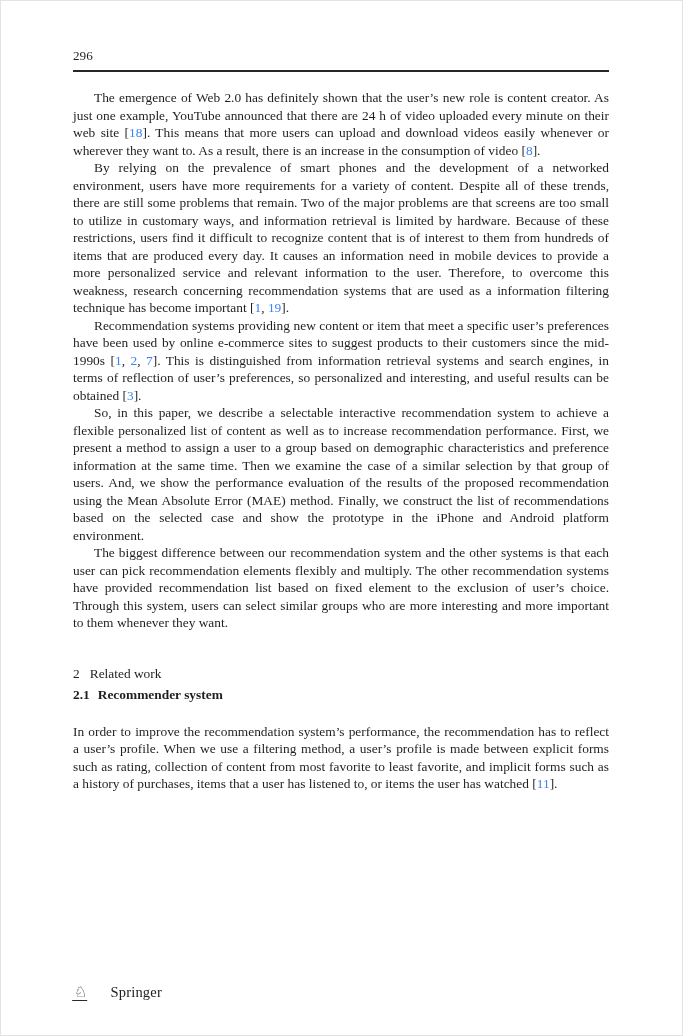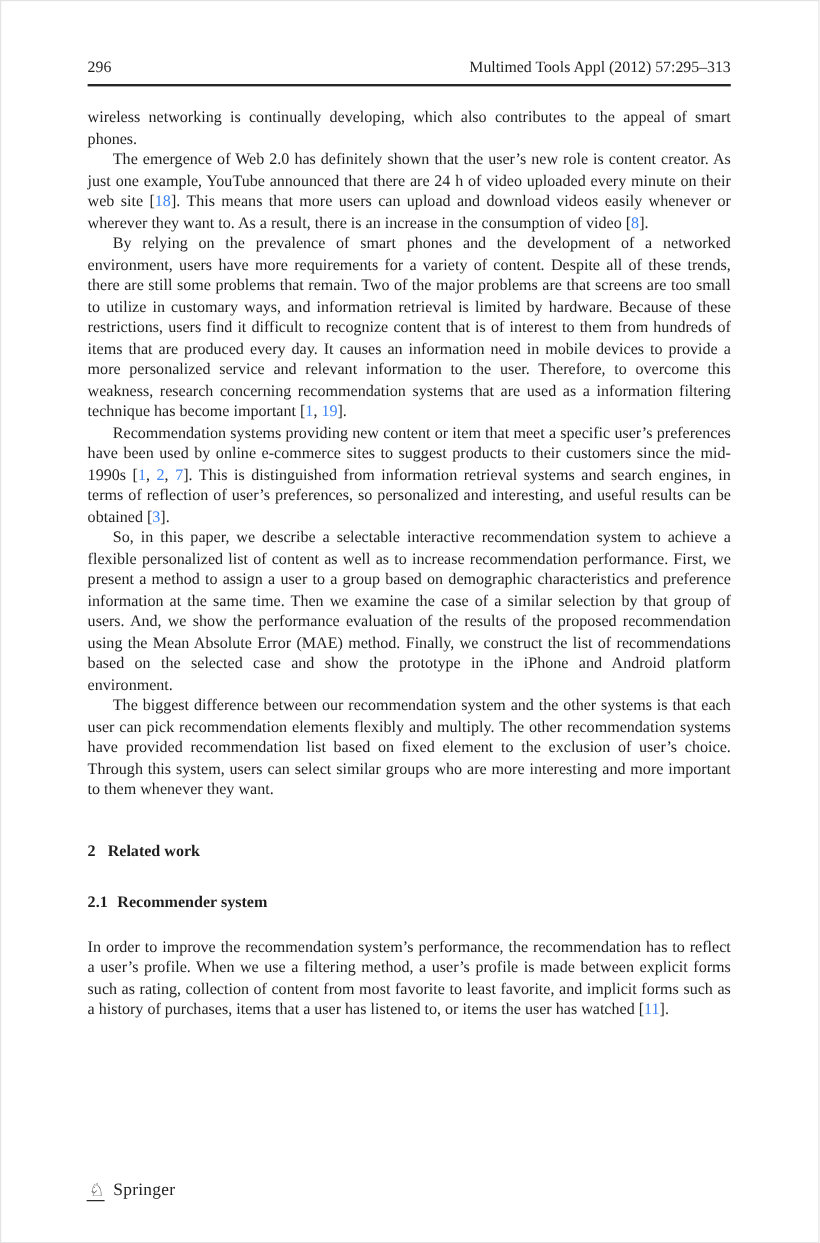--- a/index.html
+++ b/index.html
@@ -35,24 +35,24 @@
   }
   .para {
     margin: 0;
     font-size: 13.4px;
     line-height: 17.5px;
     text-align: justify;
   }
   .para.indent { text-indent: 21px; }
   .cite { color: #3b82f6; cursor: pointer; }
   .section-heading {
-    margin: 33px 0 26px 0;
+    margin: 33px 0 4px 0;
     font-size: 13.4px;
     line-height: 17.5px;
-    font-weight: bold;
+    font-weight: normal;
   }
   .subsection-heading {
     margin: 0 0 19px 0;
     font-size: 13.4px;
     line-height: 17.5px;
     font-weight: bold;
   }
   .section-heading .heading-number { margin-right: 10px; }
   .subsection-heading .heading-number { margin-right: 8px; }
   .footer-logo {
@@ -71,34 +71,33 @@
     color: #2a2a2a;
     border-bottom: 1.5px solid #2a2a2a;
     padding: 0 1px 0px 1px;
     transform: skewX(-6deg);
   }
   .publisher-name {
     font-size: 14.5px;
     line-height: 17px;
     color: #222222;
     letter-spacing: 0.2px;
+    margin-left: 16px;
   }
 </style>
 </head>
 <body>
 
 <div class="page">
 
   <div class="running-header">
     <span>296</span>
-    <span>Multimed Tools Appl (2012) 57:295–313</span>
   </div>
 
   <div class="article-body">
-      <p class="para">wireless networking is continually developing, which also contributes to the appeal of smart phones.</p>
       <p class="para indent">The emergence of Web 2.0 has definitely shown that the user’s new role is content creator. As just one example, YouTube announced that there are 24 h of video uploaded every minute on their web site [<span class="cite">18</span>]. This means that more users can upload and download videos easily whenever or wherever they want to. As a result, there is an increase in the consumption of video [<span class="cite">8</span>].</p>
       <p class="para indent">By relying on the prevalence of smart phones and the development of a networked environment, users have more requirements for a variety of content. Despite all of these trends, there are still some problems that remain. Two of the major problems are that screens are too small to utilize in customary ways, and information retrieval is limited by hardware. Because of these restrictions, users find it difficult to recognize content that is of interest to them from hundreds of items that are produced every day. It causes an information need in mobile devices to provide a more personalized service and relevant information to the user. Therefore, to overcome this weakness, research concerning recommendation systems that are used as a information filtering technique has become important [<span class="cite">1</span>, <span class="cite">19</span>].</p>
       <p class="para indent">Recommendation systems providing new content or item that meet a specific user’s preferences have been used by online e-commerce sites to suggest products to their customers since the mid-1990s [<span class="cite">1</span>, <span class="cite">2</span>, <span class="cite">7</span>]. This is distinguished from information retrieval systems and search engines, in terms of reflection of user’s preferences, so personalized and interesting, and useful results can be obtained [<span class="cite">3</span>].</p>
       <p class="para indent">So, in this paper, we describe a selectable interactive recommendation system to achieve a flexible personalized list of content as well as to increase recommendation performance. First, we present a method to assign a user to a group based on demographic characteristics and preference information at the same time. Then we examine the case of a similar selection by that group of users. And, we show the performance evaluation of the results of the proposed recommendation using the Mean Absolute Error (MAE) method. Finally, we construct the list of recommendations based on the selected case and show the prototype in the iPhone and Android platform environment.</p>
       <p class="para indent">The biggest difference between our recommendation system and the other systems is that each user can pick recommendation elements flexibly and multiply. The other recommendation systems have provided recommendation list based on fixed element to the exclusion of user’s choice. Through this system, users can select similar groups who are more interesting and more important to them whenever they want.</p>
       <div class="section-heading"><span class="heading-number">2</span><span>Related work</span></div>
       <div class="subsection-heading"><span class="heading-number">2.1</span><span>Recommender system</span></div>
       <p class="para">In order to improve the recommendation system’s performance, the recommendation has to reflect a user’s profile. When we use a filtering method, a user’s profile is made between explicit forms such as rating, collection of content from most favorite to least favorite, and implicit forms such as a history of purchases, items that a user has listened to, or items the user has watched [<span class="cite">11</span>].</p>
     </div>
 

